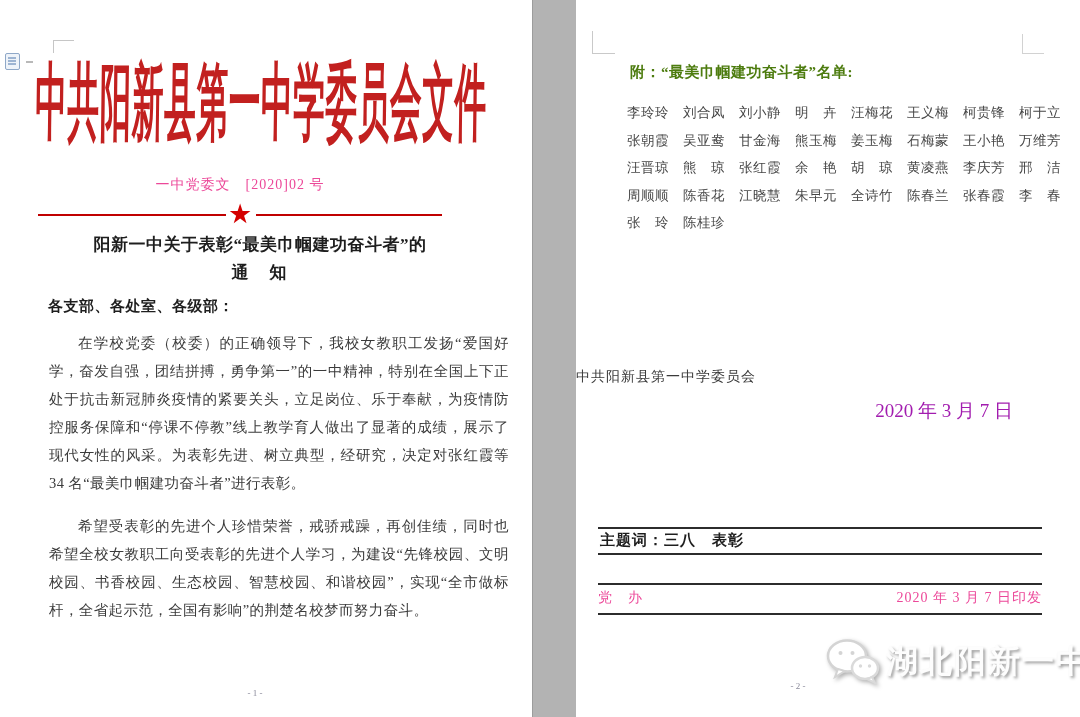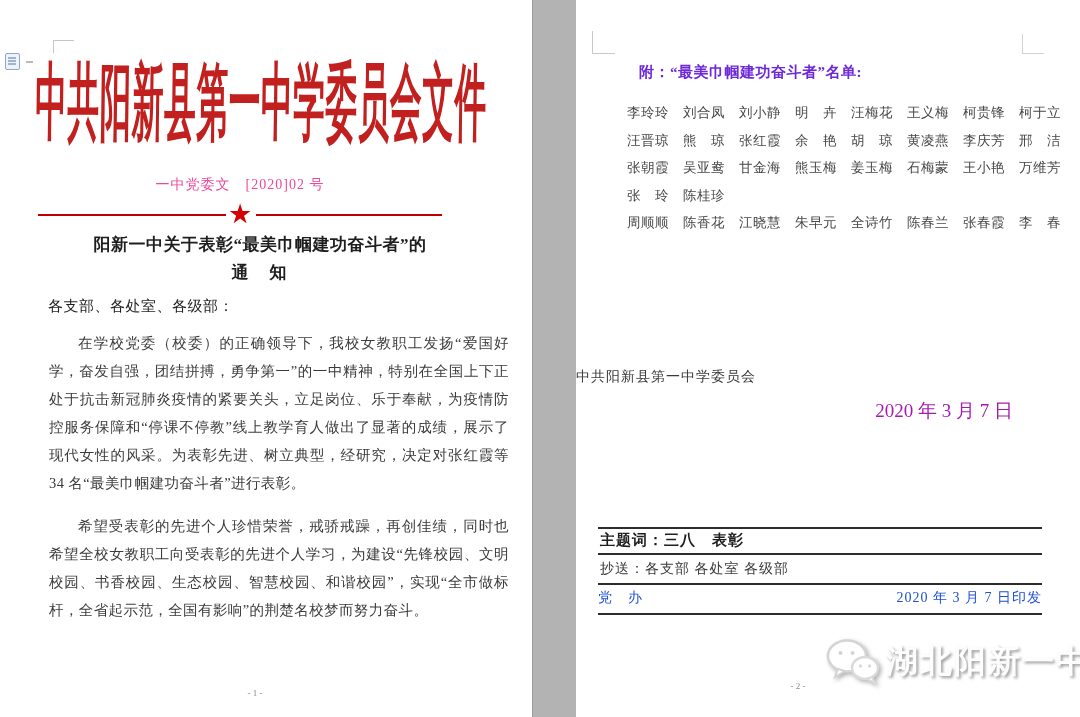--- a/index.html
+++ b/index.html
@@ -28,40 +28,40 @@
   .masthead-inner{font-size:84px;line-height:102px;font-weight:bold;color:#c2201f;white-space:nowrap;
                   letter-spacing:2px;transform:scaleX(0.375) skewX(-2deg);transform-origin:0 0;}
   .docnum{position:absolute;top:176px;left:0;width:480px;text-align:center;font-size:14px;color:#ec4899;letter-spacing:1px;}
   .rule{position:absolute;top:214px;height:2px;background:#c00000;}
   .rule-left{left:38px;width:188px;}
   .rule-right{left:256px;width:186px;}
   .star{position:absolute;top:199px;left:225px;width:30px;font-size:27px;line-height:30px;color:#d40000;text-align:center;}
 
   .title1{position:absolute;top:233px;left:20px;width:480px;text-align:center;font-size:17px;font-weight:bold;color:#1e1e1e;letter-spacing:0.5px;}
   .title2{position:absolute;top:261px;left:20px;width:480px;text-align:center;font-size:17px;font-weight:bold;color:#1e1e1e;letter-spacing:2px;}
-  .salutation{position:absolute;top:297px;left:48px;font-size:15px;font-weight:normal;color:#1e1e1e;letter-spacing:0.5px;}
+  .salutation{position:absolute;top:297px;left:48px;font-size:15px;font-weight:bold;color:#1e1e1e;letter-spacing:0.5px;}
   .bodytext{position:absolute;top:328px;left:48px;width:462px;font-size:14.5px;line-height:28px;
             text-align:justify;color:#3b3b3b;letter-spacing:0.4px;}
   .bodytext p{margin:1px;text-indent:2em;}
   .bodytext p + p{margin-top:15px;}
   .pagenum{position:absolute;font-size:9px;color:#8a8a9a;}
   .pn1{left:225px;top:688px;width:60px;text-align:center;}
   .pn2{left:192px;top:681px;width:60px;text-align:center;}
 
   
-  .attach{position:absolute;top:63px;left:54px;font-size:15px;font-weight:bold;color:#6d28d9;letter-spacing:0.5px;margin-left:9px;}
+  .attach{position:absolute;top:63px;left:54px;font-size:15px;font-weight:bold;color:#4d7c0f;letter-spacing:0.5px;}
   .names{position:absolute;top:99px;left:51px;font-size:13.5px;color:#464646;white-space:nowrap;letter-spacing:0.5px;}
   .names .row{height:27.6px;line-height:27.6px;}
   .signer{position:absolute;top:368px;left:0;width:450px;font-size:14px;color:#3a3a3a;letter-spacing:1px;}
   .signdate{position:absolute;top:398px;left:268px;width:200px;text-align:center;font-size:19px;color:#a21caf;}
   .sep{position:absolute;left:22px;width:444px;height:0;border-top:2px solid #2c2c2c;}
   .sep1{top:527px;}.sep2{top:553px;}.sep3{top:583px;}.sep4{top:613px;}
   .subject{position:absolute;top:531px;left:24px;font-size:15px;font-weight:bold;color:#1e1e1e;letter-spacing:1px;}
   .cc{position:absolute;top:560px;left:24px;font-size:14px;color:#3a3a3a;letter-spacing:1px;}
-  .issuer-row{position:absolute;top:589px;left:22px;width:444px;display:flex;justify-content:space-between;font-size:14px;color:#1d4ed8;letter-spacing:1px;gap:38px;}
+  .issuer-row{position:absolute;top:589px;left:22px;width:444px;display:flex;justify-content:space-between;font-size:14px;color:#ec4899;letter-spacing:1px;gap:38px;}
 
   
   .wm{position:absolute;left:826px;top:638px;display:flex;align-items:center;gap:6px;}
   .wm-icon{filter:drop-shadow(2px 2px 2px #b0b0b0);}
   .wm-text{font-family:"Liberation Sans","DejaVu Sans",sans-serif;font-size:32px;font-weight:bold;
            color:#fdfdfd;letter-spacing:2px;white-space:nowrap;
            text-shadow:2px 2px 3px #9f9f9f,-1px -1px 1px #ffffff;}
 </style>
 </head>
 <body>
@@ -103,33 +103,32 @@
 
   <div class="page page-right">
 
     <div class="cm cm-r-tl"></div>
     <div class="cm cm-r-tr"></div>
 
     <div class="attach">附：“最美巾帼建功奋斗者”名单:</div>
 
     <div class="names">
       <div class="row">李玲玲　刘合凤　刘小静　明　卉　汪梅花　王义梅　柯贵锋　柯于立</div>
+      <div class="row">张朝霞　吴亚鸯　甘金海　熊玉梅　姜玉梅　石梅蒙　王小艳　万维芳</div>
       <div class="row">汪晋琼　熊　琼　张红霞　余　艳　胡　琼　黄凌燕　李庆芳　邢　洁</div>
-      <div class="row">张朝霞　吴亚鸯　甘金海　熊玉梅　姜玉梅　石梅蒙　王小艳　万维芳</div>
+      <div class="row">周顺顺　陈香花　江晓慧　朱早元　全诗竹　陈春兰　张春霞　李　春</div>
       <div class="row">张　玲　陈桂珍</div>
-      <div class="row">周顺顺　陈香花　江晓慧　朱早元　全诗竹　陈春兰　张春霞　李　春</div>
     </div>
 
     <div class="signer">中共阳新县第一中学委员会</div>
     <div class="signdate">2020 年 3 月 7 日</div>
 
     <div class="sep sep1"></div>
     <div class="subject">主题词：三八　表彰</div>
     <div class="sep sep2"></div>
-    <div class="cc">抄送：各支部 各处室 各级部</div>
     <div class="sep sep3"></div>
     <div class="issuer-row">
       <span>党　办</span>
       <span>2020 年 3 月 7 日印发</span>
     </div>
     <div class="sep sep4"></div>
 
     <div class="pagenum pn2">- 2 -</div>
   </div>
 

